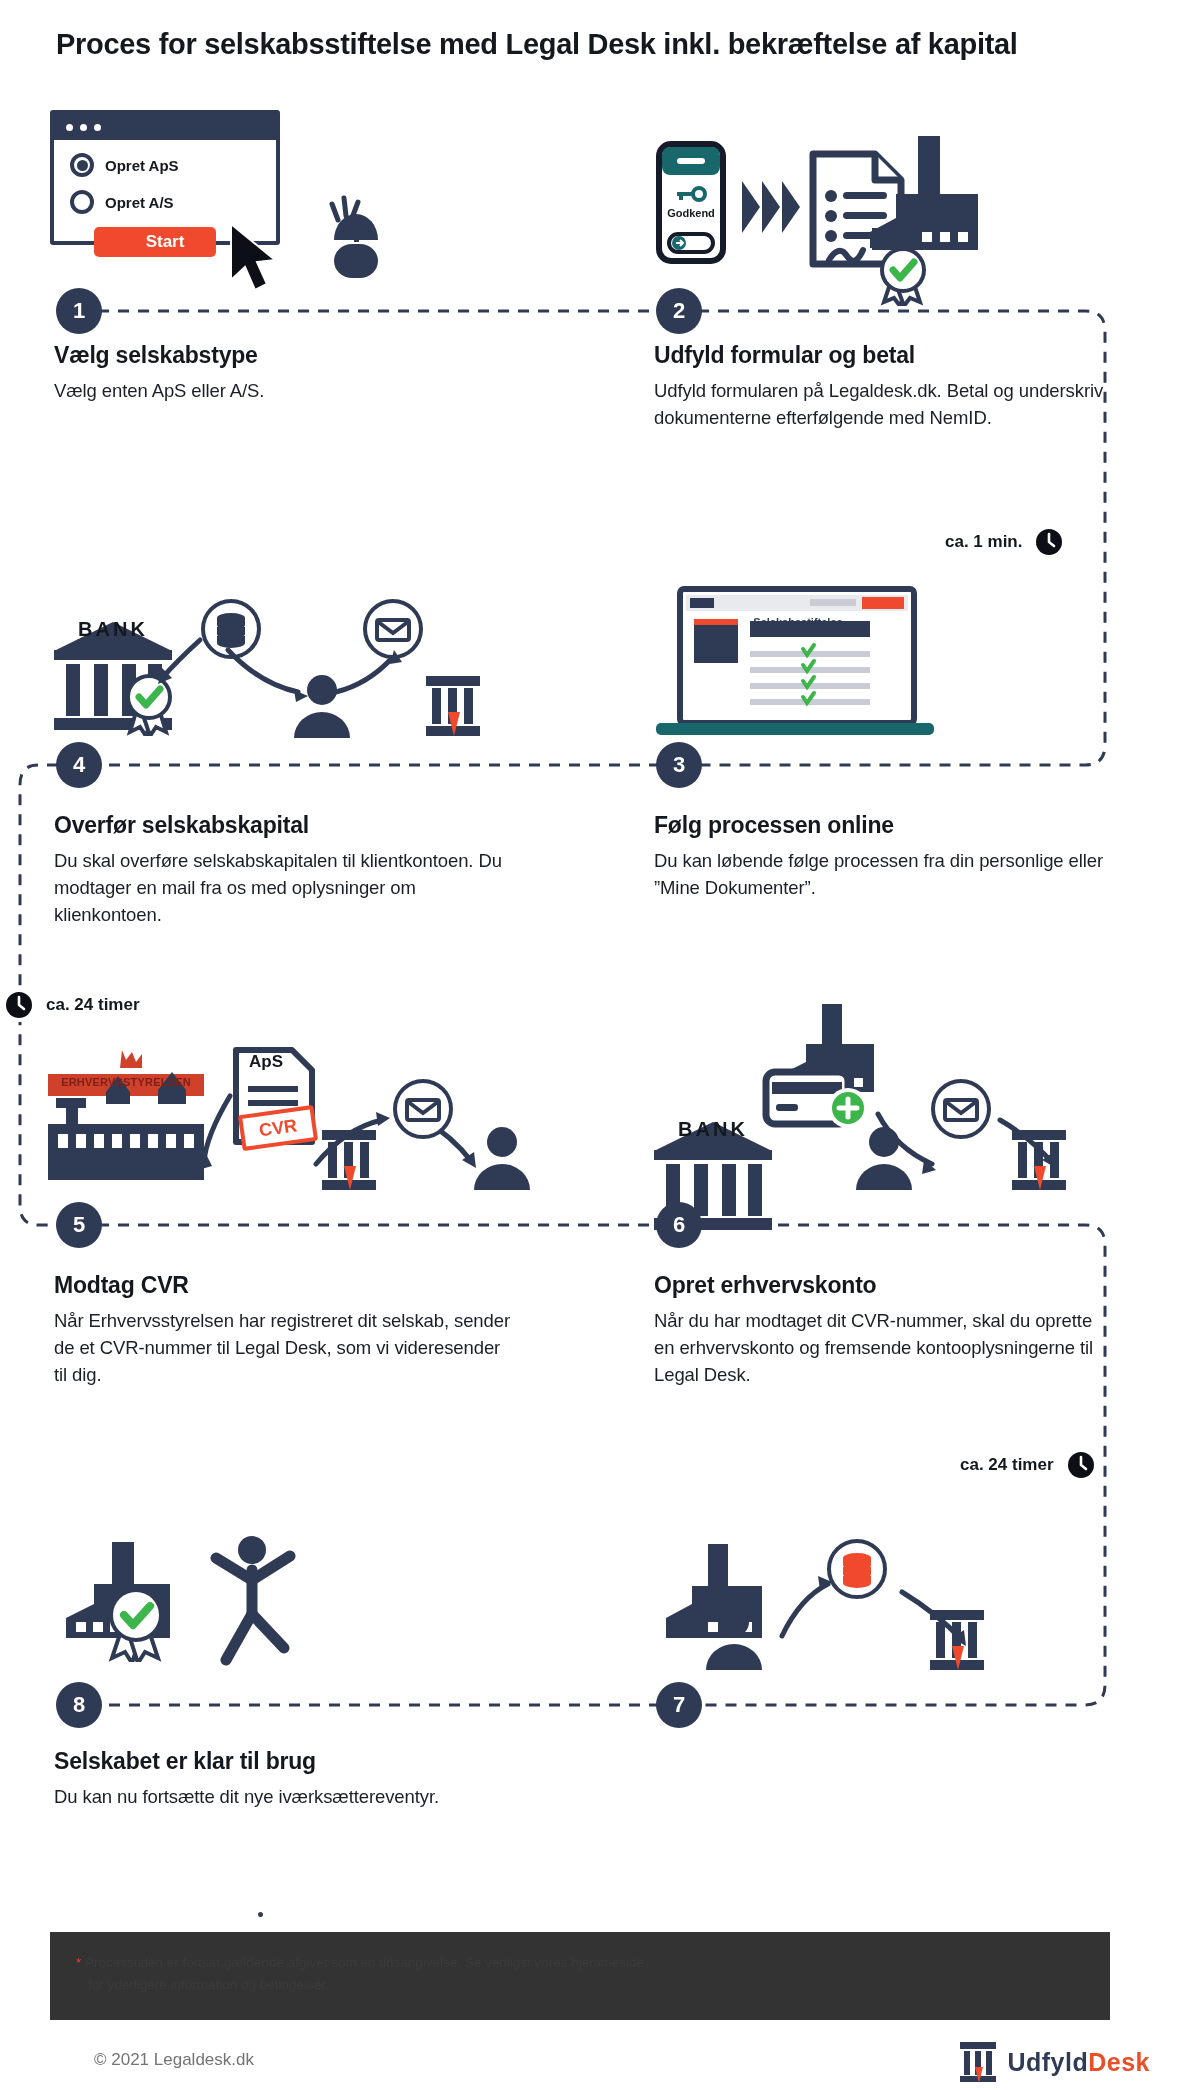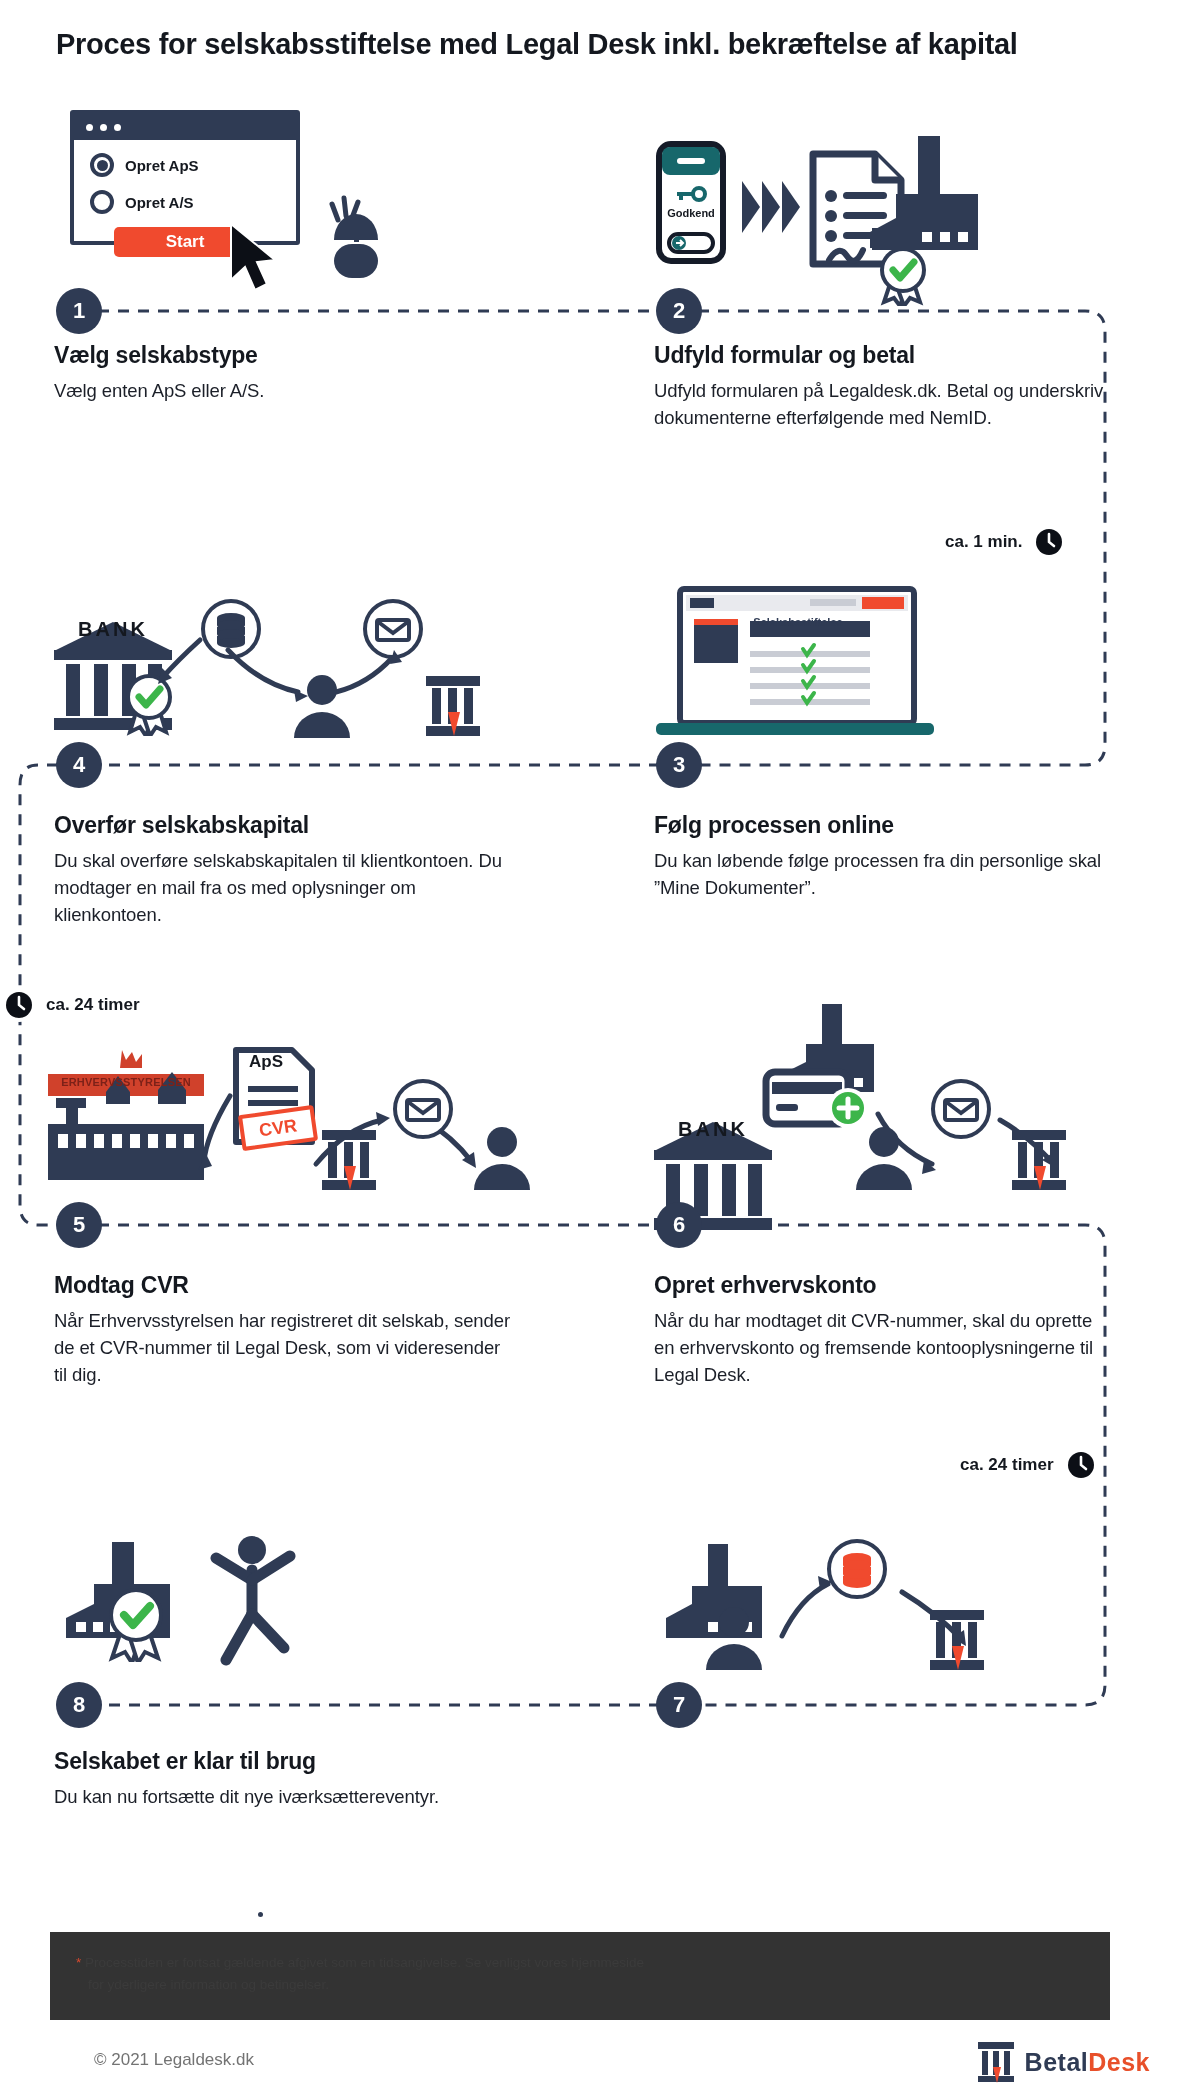--- a/index.html
+++ b/index.html
@@ -44,21 +44,21 @@
     background:#fff; display:flex; align-items:center; justify-content:center;
     flex:0 0 auto;
   }
 
   
   .art { position:absolute; }
 
   
   .browser {
     position:absolute; left:50px; top:110px; width:230px; height:135px;
-    border:4px solid #2f3b54; border-radius:3px; background:#fff;margin-left:20px;
+    border:4px solid #2f3b54; border-radius:3px; background:#fff;
   }
   .browser-bar {
     height:26px; background:#2f3b54; display:flex; align-items:center; gap:7px; padding-left:12px;
   }
   .browser-bar i { width:7px;height:7px;border-radius:50%;background:#fff; display:block;}
   .radio-row { display:flex; align-items:center; gap:11px; margin:13px 0 0 16px; }
   .radio {
     width:24px;height:24px;border-radius:50%;border:4px solid #2f3b54;background:#fff;
     display:flex;align-items:center;justify-content:center; flex:0 0 auto;
   }
@@ -246,21 +246,21 @@
       <path d="M153 96 l4 6 7 -10"></path>
       <path d="M153 112 l4 6 7 -10"></path>
     </g>
     <rect x="6" y="138" width="278" height="12" rx="5" fill="#17676b"></rect>
   </svg>
   <div class="art" style="left:738px;top:616px;width:120px;text-align:center;font-size:11px;font-weight:bold;color:#2f3b54;">Selskabsstiftelse</div>
 
   <div class="step-badge" style="left:656px;top:742px;">3</div>
   <div class="step-text" style="left:654px;top:812px;">
     <div class="step-title">Følg processen online</div>
-    <div class="step-body">Du kan løbende følge processen fra din personlige skal ”Mine Dokumenter”.</div>
+    <div class="step-body">Du kan løbende følge processen fra din personlige eller ”Mine Dokumenter”.</div>
   </div>
 
   <svg class="art" style="left:48px;top:608px;width:130px;height:130px;" viewBox="0 0 130 130">
     <g fill="#2f3b54">
       <path d="M8 42 L65 14 L122 42 H8z"></path>
       <rect x="6" y="42" width="118" height="10"></rect>
       <rect x="18" y="56" width="14" height="52"></rect>
       <rect x="46" y="56" width="14" height="52"></rect>
       <rect x="74" y="56" width="14" height="52"></rect>
       <rect x="100" y="56" width="14" height="52"></rect>
@@ -621,17 +621,17 @@
       <g fill="#2f3b54">
         <rect x="2" y="2" width="36" height="7"></rect>
         <rect x="6" y="11" width="6" height="24"></rect>
         <rect x="17" y="11" width="6" height="24"></rect>
         <rect x="28" y="11" width="6" height="24"></rect>
         <rect x="2" y="36" width="36" height="6"></rect>
       </g>
       <path d="M17 27 l8 0 -4 16z" fill="#f04a2e"></path>
     </svg>
     <div class="logo-text">
-      <span class="a">Betal</span><span class="b">Desk</span>
+      <span class="a">Udfyld</span><span class="b">Desk</span>
     </div>
   </div>
 
 </div>
 
 </body></html>

